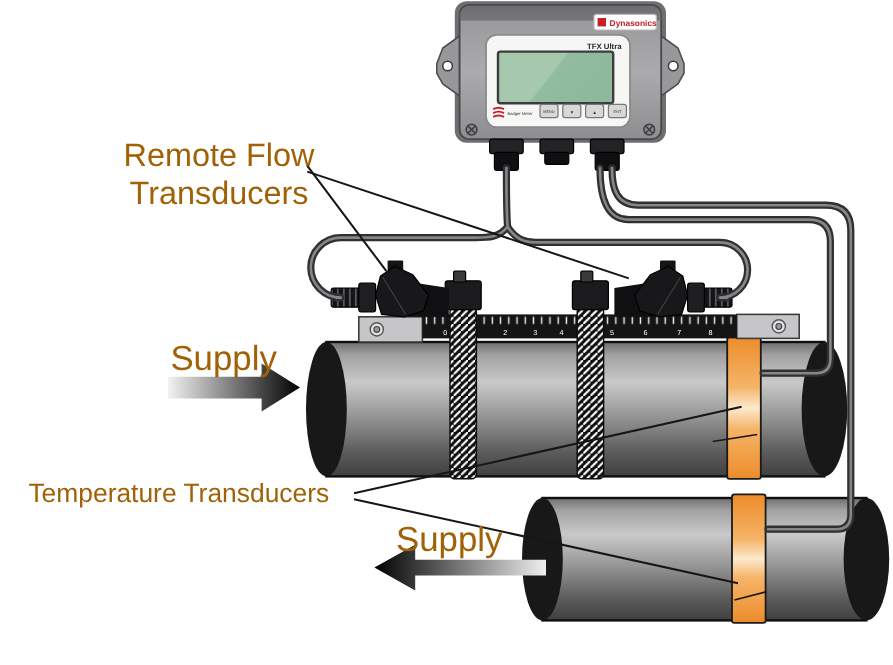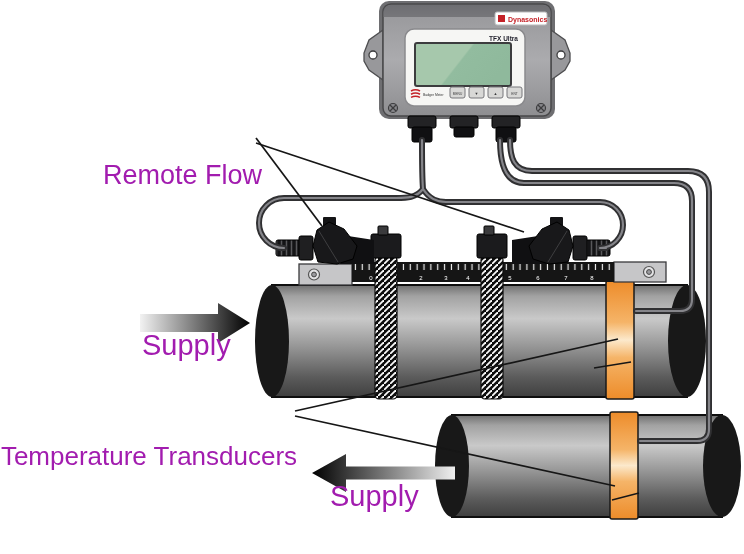--- a/index.html
+++ b/index.html
@@ -1,22 +1,22 @@
 <!DOCTYPE html>
 <html><head>
 <meta charset="utf-8">
 <style>
   html,body{margin:0;padding:0;background:#fff;}
   .stage{position:relative;width:744px;height:554px;background:#ffffff;overflow:hidden;
          font-family:"Liberation Sans",sans-serif;}
   .stage svg{position:absolute;left:0;top:0;}
-  .lbl{position:absolute;color:#a21caf;line-height:1.15;margin-top:46px;}
+  .lbl{position:absolute;color:#a16207;line-height:1.15;}
   .lbl-remote{left:80px;top:113px;width:205px;text-align:center;font-size:27px;line-height:32px;}
   .lbl-supply{left:142px;top:283px;font-size:29px;}
-  .lbl-temp{left:0px;top:396px;width:298px;text-align:center;font-size:26px;line-height:29px;}
+  .lbl-temp{left:0px;top:396px;width:298px;text-align:center;font-size:22px;line-height:29px;}
   .lbl-return{left:330px;top:434px;font-size:29px;}
   .cable-outer{fill:none;stroke:#303032;stroke-width:6;stroke-linecap:round;stroke-linejoin:round;}
   .cable-inner{fill:none;stroke:#85858a;stroke-width:2.2;stroke-linecap:round;stroke-linejoin:round;}
   .ptr{stroke:#161616;stroke-width:1.7;fill:none;}
 </style>
 </head>
 <body>
 
 <div class="stage">
 
@@ -214,20 +214,21 @@
     <path class="ptr" d="M295,411 L618,339"></path>
     <path class="ptr" d="M295,416 L615,486"></path>
   </g>
 
   <polygon points="140,314 218,314 218,303 250,323 218,343 218,332 140,332" fill="url(#supplyGrad)"></polygon>
   <polygon points="455,466.5 346,466.5 346,454 312,473 346,492 346,479.5 455,479.5" fill="url(#returnGrad)"></polygon>
 </svg>
 
 <div class="lbl lbl-remote">
   <div>Remote Flow</div>
+  <div>Transducers</div>
 </div>
 <div class="lbl lbl-supply">Supply</div>
 <div class="lbl lbl-temp">
   <div>Temperature Transducers</div>
 </div>
 <div class="lbl lbl-return">Supply</div>
 
 </div>
 
 </body></html>

